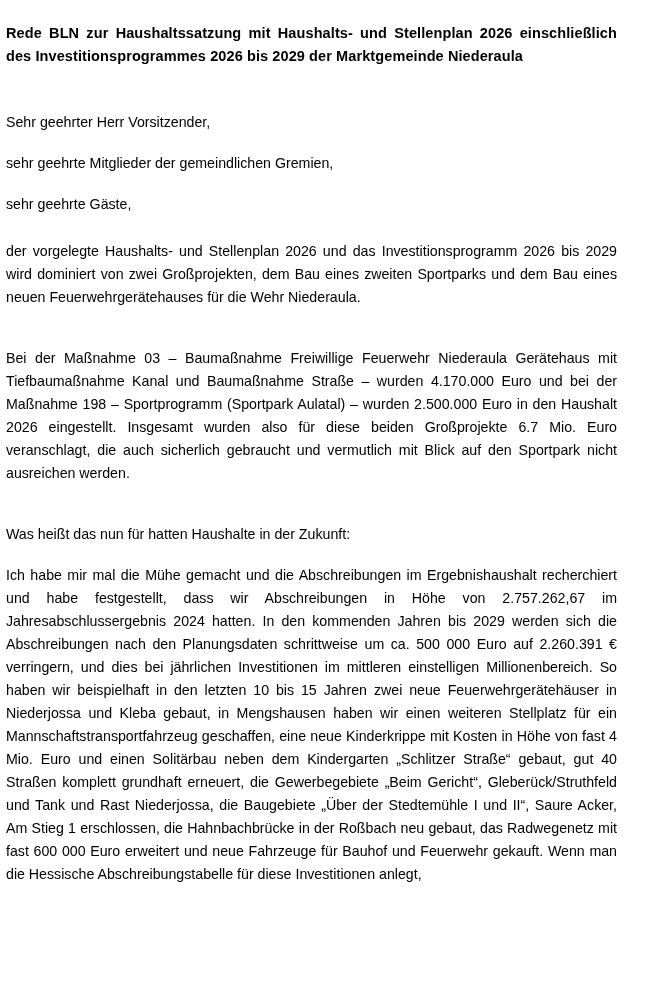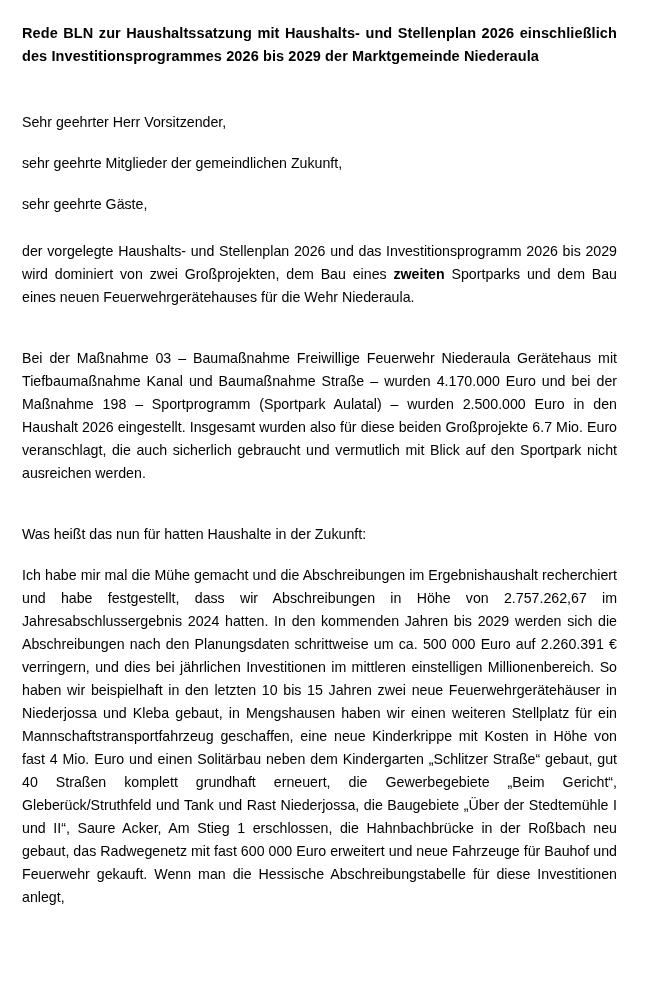--- a/index.html
+++ b/index.html
@@ -11,21 +11,21 @@
     width: 645px;
     height: 988px;
     font-family: "Liberation Sans", sans-serif;
     color: #000000;
     overflow: hidden;
   }
   .page {
     box-sizing: border-box;
     width: 639px;
     height: 988px;
-    padding: 22px 22px 0 22px;
+    padding: 22px 22px 0 6px;
     background: #ffffff;
   }
   .doc-title {
     font-size: 14.5px;
     font-weight: bold;
     line-height: 1.62;
     text-align: justify;
     text-align-last: left;
     margin: 0 0 42px 0;
     letter-spacing: 0.1px;
@@ -40,31 +40,31 @@
   .para.salutation {
     text-align: center;
     margin-bottom: 18px;
   }
   .gap-before {
     margin-top: 24px;
   }
   .gap-large {
     margin-top: 38px;
   }
-  b { font-weight: bold; }
+  b { font-weight: normal; }
 </style>
 </head>
 <body>
 
 <div class="page">
 
   <h1 class="doc-title">Rede BLN zur Haushaltssatzung mit Haushalts- und Stellenplan 2026 einschließlich des Investitionsprogrammes 2026 bis 2029 der Marktgemeinde Niederaula</h1>
 
   <p class="para salutation">Sehr geehrter Herr Vorsitzender,</p>
-  <p class="para salutation">sehr geehrte Mitglieder der gemeindlichen Zukunft,</p>
+  <p class="para salutation">sehr geehrte Mitglieder der gemeindlichen Gremien,</p>
   <p class="para salutation">sehr geehrte Gäste,</p>
 
   <p class="para gap-before">der vorgelegte Haushalts- und Stellenplan 2026 und das Investitionsprogramm 2026 bis 2029 wird dominiert von zwei Großprojekten, dem Bau eines <b>zweiten</b> Sportparks und dem Bau eines neuen Feuerwehrgerätehauses für die Wehr Niederaula.</p>
 
   <p class="para gap-large">Bei der Maßnahme 03 – Baumaßnahme Freiwillige Feuerwehr Niederaula Gerätehaus mit Tiefbaumaßnahme Kanal und Baumaßnahme Straße – wurden 4.170.000 Euro und bei der Maßnahme 198 – Sportprogramm (Sportpark Aulatal) – wurden 2.500.000 Euro in den Haushalt 2026 eingestellt. Insgesamt wurden also für diese beiden Großprojekte 6.7 Mio. Euro veranschlagt, die auch sicherlich gebraucht und vermutlich mit Blick auf den Sportpark nicht ausreichen werden.</p>
 
   <p class="para gap-large">Was heißt das nun für hatten Haushalte in der Zukunft:</p>
 
   <p class="para">Ich habe mir mal die Mühe gemacht und die Abschreibungen im Ergebnishaushalt recherchiert und habe festgestellt, dass wir Abschreibungen in Höhe von 2.757.262,67 im Jahresabschlussergebnis 2024 hatten. In den kommenden Jahren bis 2029 werden sich die Abschreibungen nach den Planungsdaten schrittweise um ca. 500 000 Euro auf 2.260.391 € verringern, und dies bei jährlichen Investitionen im mittleren einstelligen Millionenbereich. So haben wir beispielhaft in den letzten 10 bis 15 Jahren zwei neue Feuerwehrgerätehäuser in Niederjossa und Kleba gebaut, in Mengshausen haben wir einen weiteren Stellplatz für ein Mannschaftstransportfahrzeug geschaffen, eine neue Kinderkrippe mit Kosten in Höhe von fast 4 Mio. Euro und einen Solitärbau neben dem Kindergarten „Schlitzer Straße“ gebaut, gut 40 Straßen komplett grundhaft erneuert, die Gewerbegebiete „Beim Gericht“, Gleberück/Struthfeld und Tank und Rast Niederjossa, die Baugebiete „Über der Stedtemühle I und II“, Saure Acker, Am Stieg 1 erschlossen, die Hahnbachbrücke in der Roßbach neu gebaut, das Radwegenetz mit fast 600 000 Euro erweitert und neue Fahrzeuge für Bauhof und Feuerwehr gekauft. Wenn man die Hessische Abschreibungstabelle für diese Investitionen anlegt,</p>
 

